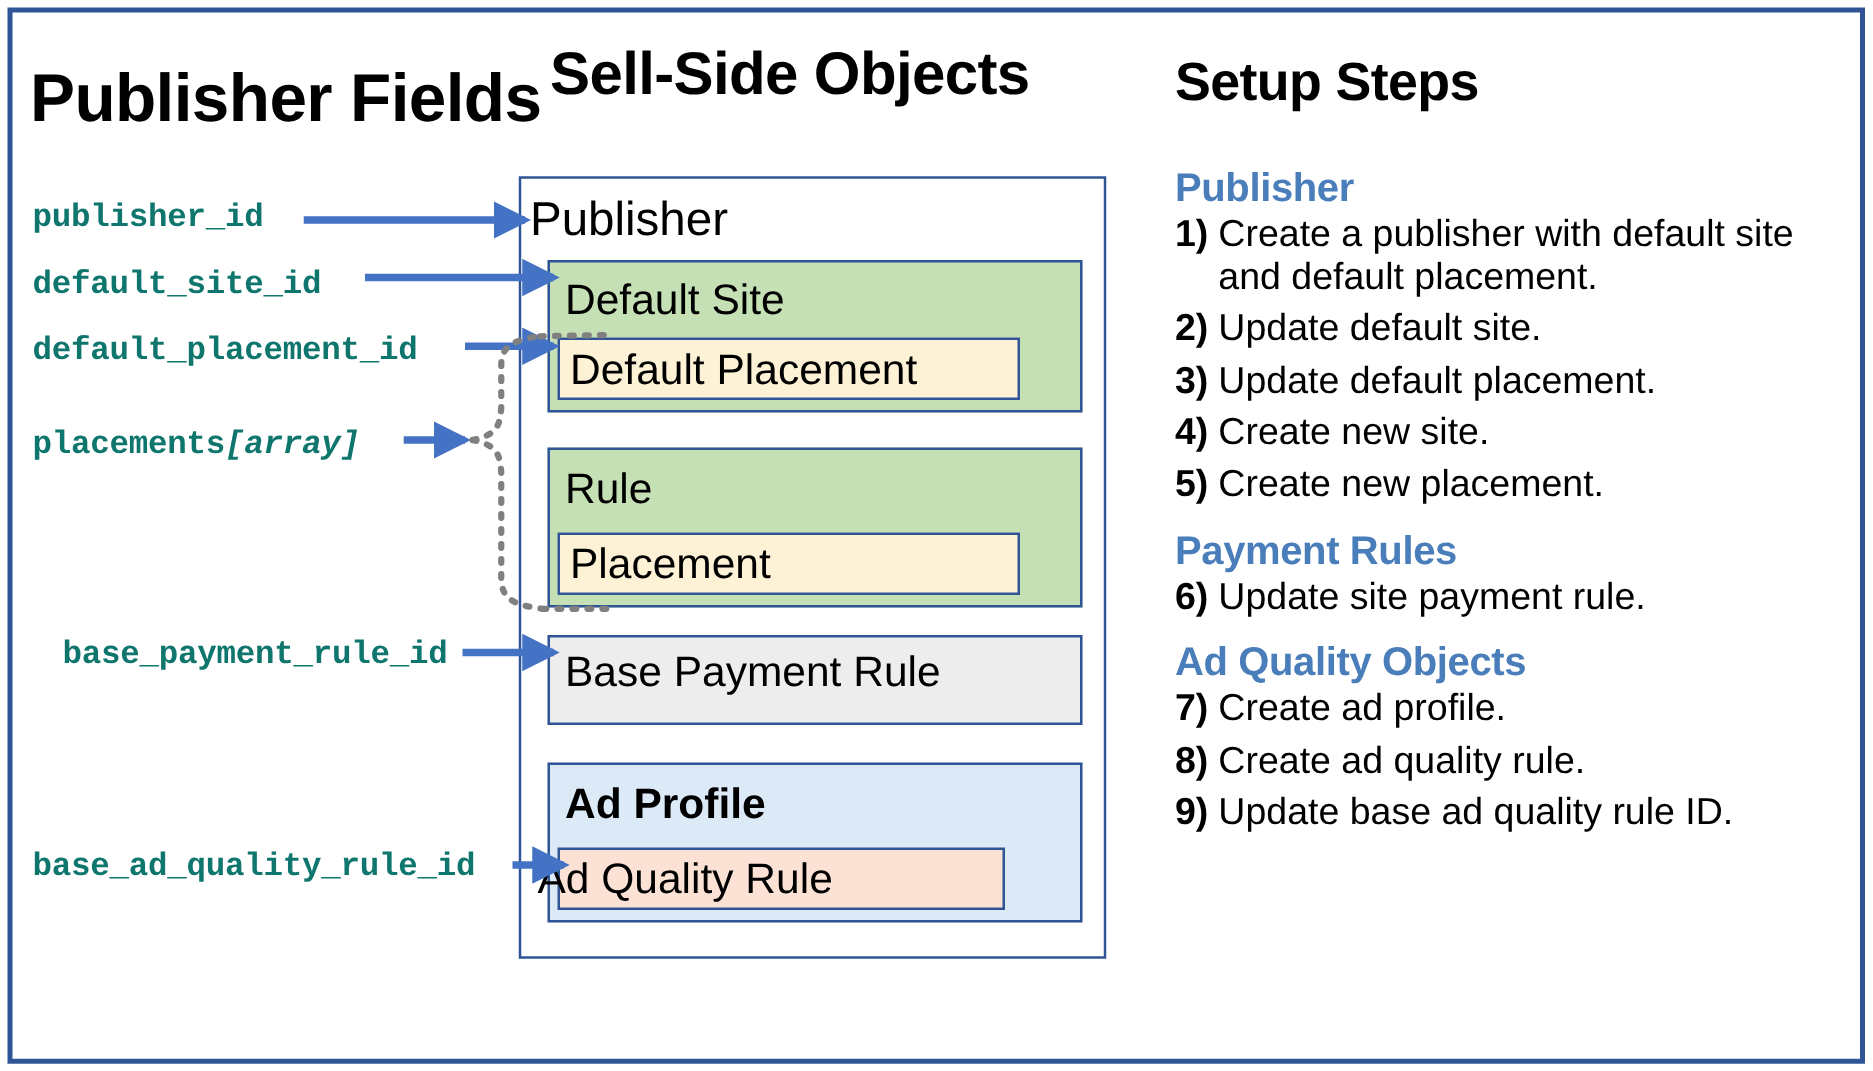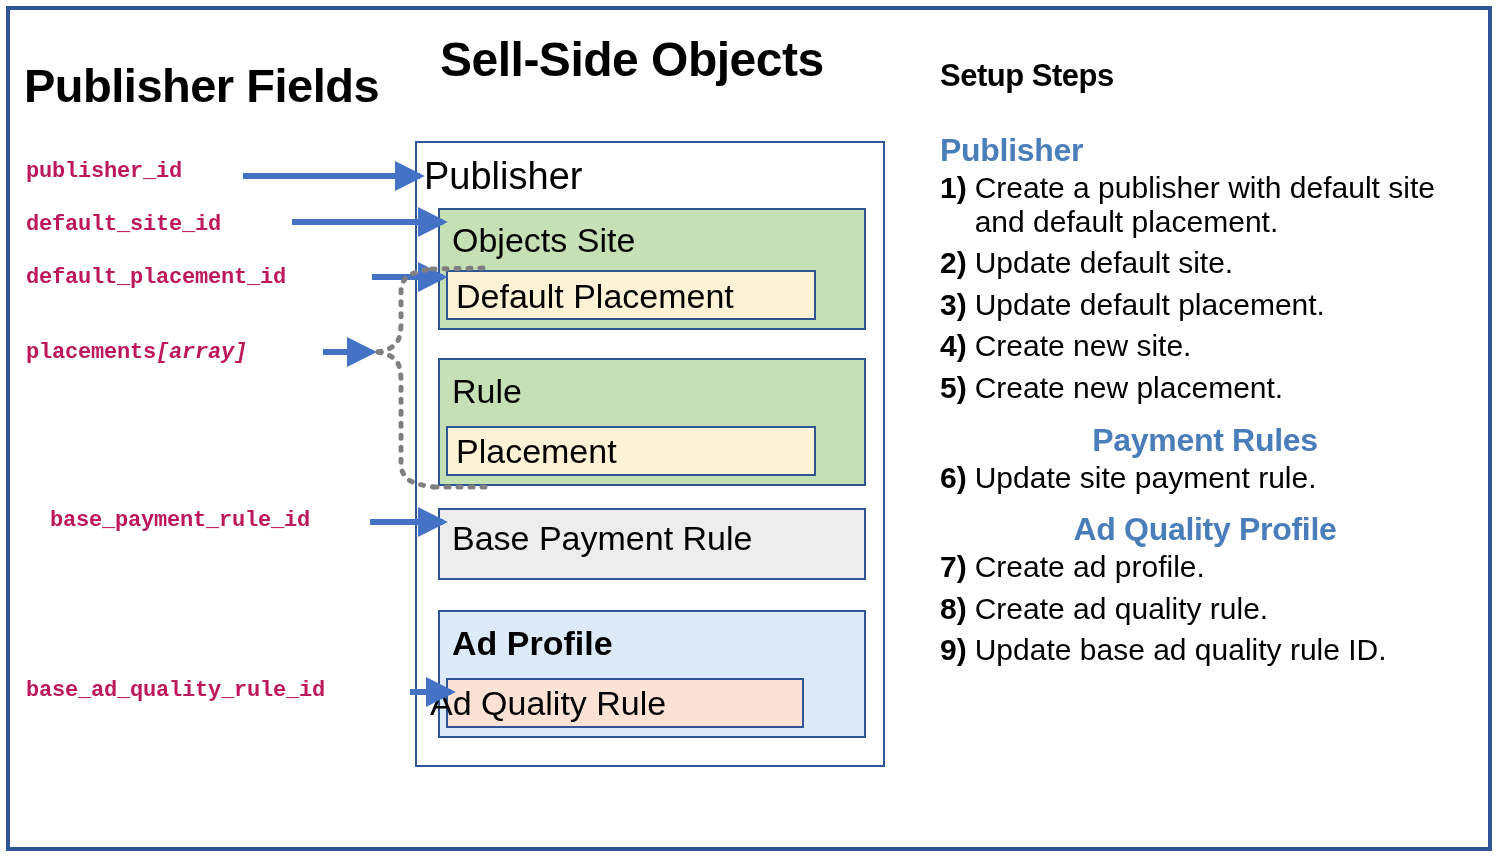--- a/index.html
+++ b/index.html
@@ -33,42 +33,42 @@
   .col-head {
     position: absolute;
     font-family: "Liberation Sans", sans-serif;
     font-weight: bold;
     color: #000000;
     white-space: nowrap;
     letter-spacing: -0.5px;
   }
   #head-publisher-fields {
     left: 24px;
-    top: 58px;
-    font-size: 47px;
+    top: 48px;
+    font-size: 54px;
     text-align: right;
   }
   #head-sellside {
     left: 440px;
     top: 32px;
     font-size: 48px;
   }
   #head-setup {
     left: 940px;
-    top: 58px;
-    font-size: 31px;
+    top: 42px;
+    font-size: 43px;
   }
 
   
   .field-label {
     position: absolute;
     font-family: "Liberation Mono", monospace;
     font-weight: bold;
-    font-size: 22px;
-    color: #be185d;
+    font-size: 26px;
+    color: #0f766e;
     white-space: nowrap;
     letter-spacing: -0.2px;
   }
   .field-label .arr {
     font-style: italic;
   }
   #field-publisher-id      { left: 26px;  top: 159px; }
   #field-default-site-id   { left: 26px;  top: 212px; }
   #field-default-placement-id { left: 26px; top: 265px; }
   #field-placements        { left: 26px;  top: 340px; }
@@ -177,21 +177,21 @@
   }
   .group-head {
     font-family: "Liberation Sans", sans-serif;
     font-weight: bold;
     font-size: 32px;
     color: #4A7EBB;
     margin: 0 0 2px 0;
     letter-spacing: -0.3px;
     white-space: nowrap;
   }
-  .group-head.spaced { margin-top: 17px; text-align: center; }
+  .group-head.spaced { margin-top: 17px; }
   .step-row {
     display: flex;
     align-items: flex-start;
     font-size: 30px;
     color: #000000;
     margin-bottom: 8px;
     line-height: 1.12;
   }
   .step-num {
     font-weight: bold;
@@ -233,21 +233,21 @@
 
   <div class="field-label" id="field-base-payment-rule-id"><span>base_payment_rule_id</span></div>
 
   <div class="field-label" id="field-base-ad-quality-rule-id"><span>base_ad_quality_rule_id</span></div>
 
   <div id="publisher-container"></div>
 
   <div class="obj-title" id="label-publisher">Publisher</div>
 
   <div class="obj-box" id="box-default-site"></div>
-  <div class="obj-title" id="label-default-site">Objects Site</div>
+  <div class="obj-title" id="label-default-site">Default Site</div>
 
   <div class="obj-box" id="box-default-placement"></div>
   <div class="obj-title" id="label-default-placement">Default Placement</div>
 
   <div class="obj-box" id="box-site"></div>
   <div class="obj-title" id="label-site">Rule</div>
 
   <div class="obj-box" id="box-placement"></div>
   <div class="obj-title" id="label-placement">Placement</div>
 
@@ -305,21 +305,21 @@
       </div>
       <div class="step-row">
         <span class="step-num">5)</span>
         <span class="step-text">Create new placement.</span>
       </div>
       <div class="group-head spaced">Payment Rules</div>
       <div class="step-row">
         <span class="step-num">6)</span>
         <span class="step-text">Update site payment rule.</span>
       </div>
-      <div class="group-head spaced">Ad Quality Profile</div>
+      <div class="group-head spaced">Ad Quality Objects</div>
       <div class="step-row">
         <span class="step-num">7)</span>
         <span class="step-text">Create ad profile.</span>
       </div>
       <div class="step-row">
         <span class="step-num">8)</span>
         <span class="step-text">Create ad quality rule.</span>
       </div>
       <div class="step-row">
         <span class="step-num">9)</span>

